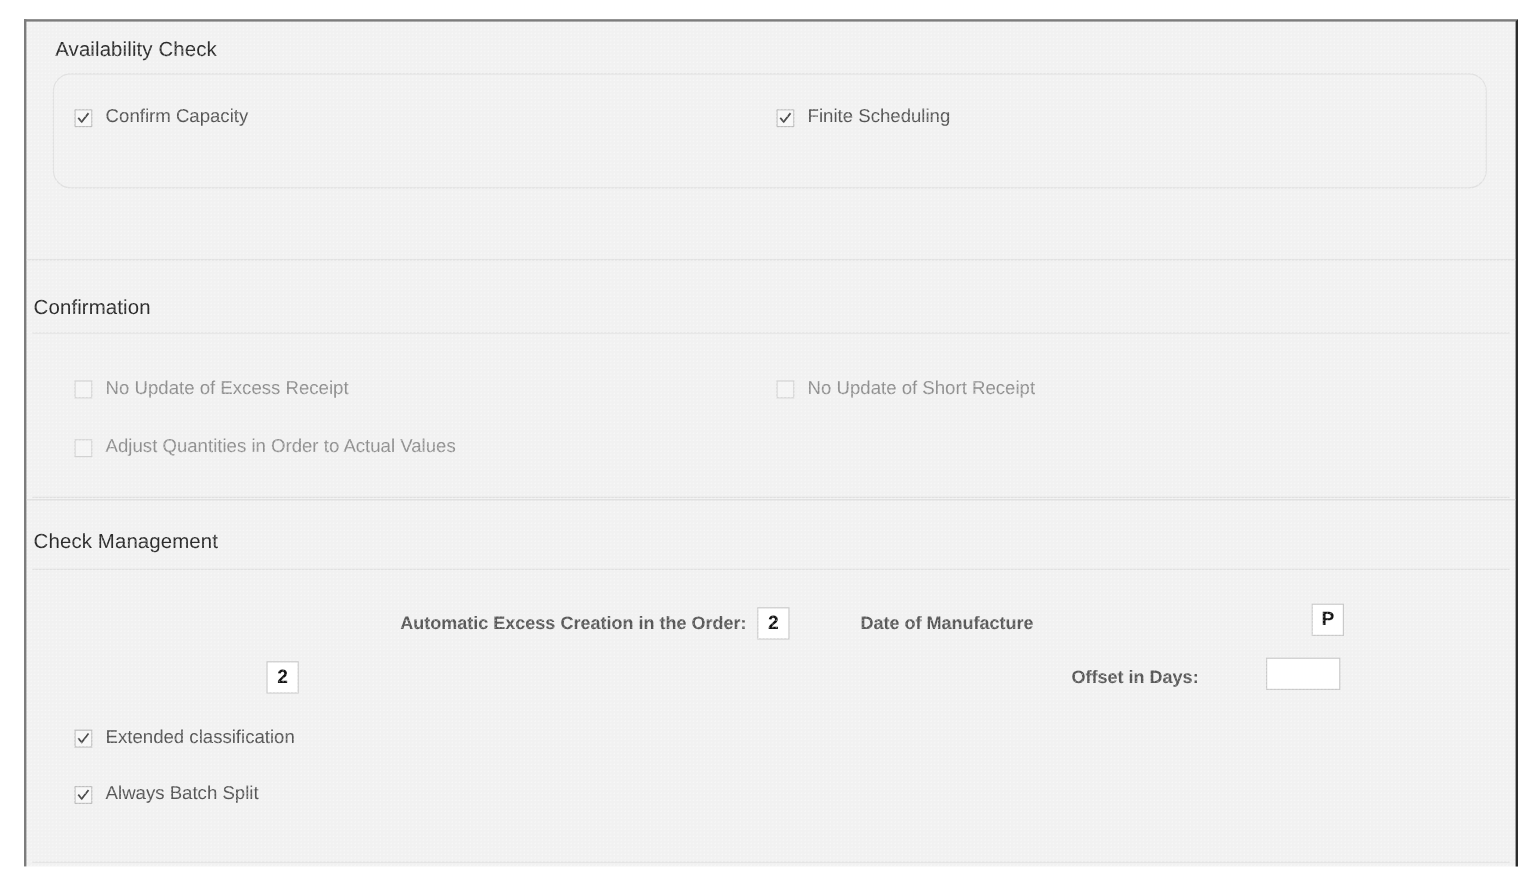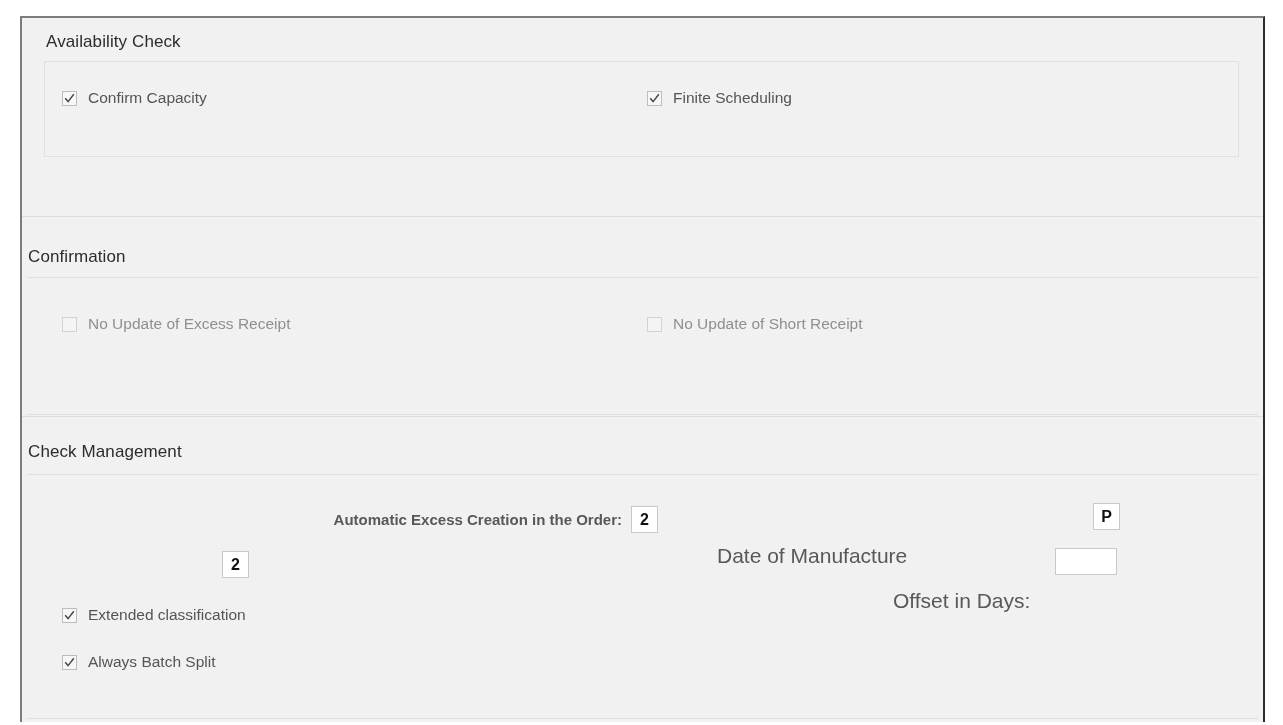--- a/index.html
+++ b/index.html
@@ -137,39 +137,38 @@
     font-weight: bold;
     color: #111111;
     font-family: "Liberation Sans", sans-serif;
     padding: 0;
   }
   .finput.narrow { width: 27px; }
   .finput.wide   { width: 62px; }
 
   .plain-text {
     position: absolute;
-    font-size: 21px;
-    font-weight: normal;
+    font-size: 15px;
+    font-weight: bold;
     color: #585858;
     line-height: 16px;
     white-space: nowrap;
-    margin-top: 36px;
   }
 </style>
 </head>
 <body>
 
 <div id="screen">
   <div class="frame">
 
     <div class="section" style="position:absolute; left:0; top:0; width:1241px; height:199px;">
 
       <div class="section-title" style="position:absolute; left:24px; top:14px;">Availability Check</div>
 
-      <div class="inner-panel" style="position:absolute; left:22px; top:43px; width:1195px; height:96px;">
+      <div class="inner-panel" style="position:absolute; left:22px; top:43px; width:1195px; height:96px;border-radius:15px;">
 
         <div class="cbrow" style="left:17px; top:28px;">
           <span class="cbox">
             <svg width="11" height="11" viewBox="0 0 11 11" aria-hidden="true">
               <polyline points="1.2,5.2 4.1,8.6 9.8,1.3" fill="none" stroke="#4a4a4a" stroke-width="1.5"></polyline>
             </svg>
           </span>
           <span class="cblabel">Confirm Capacity</span>
         </div>
 
@@ -195,20 +194,24 @@
         <div class="cbrow" style="left:35px; top:38px;">
           <span class="cbox disabled"></span>
           <span class="cblabel muted">No Update of Excess Receipt</span>
         </div>
 
         <div class="cbrow" style="left:620px; top:38px;">
           <span class="cbox disabled"></span>
           <span class="cblabel muted">No Update of Short Receipt</span>
         </div>
 
+        <div class="cbrow" style="left:35px; top:87px;">
+          <span class="cbox disabled"></span>
+          <span class="cblabel muted">Adjust Quantities in Order to Actual Values</span>
+        </div>
       </div>
 
       <div class="divider" style="top:199px;"></div>
     </div>
 
     <div class="section" style="position:absolute; left:0; top:399px; width:1241px; height:305px;">
 
       <div class="section-title" style="position:absolute; left:6px; top:25px;">Check Management</div>
 
       <div class="inner-panel" style="position:absolute; left:5px; top:57px; width:1231px; height:245px; border-left:none; border-right:none;">

